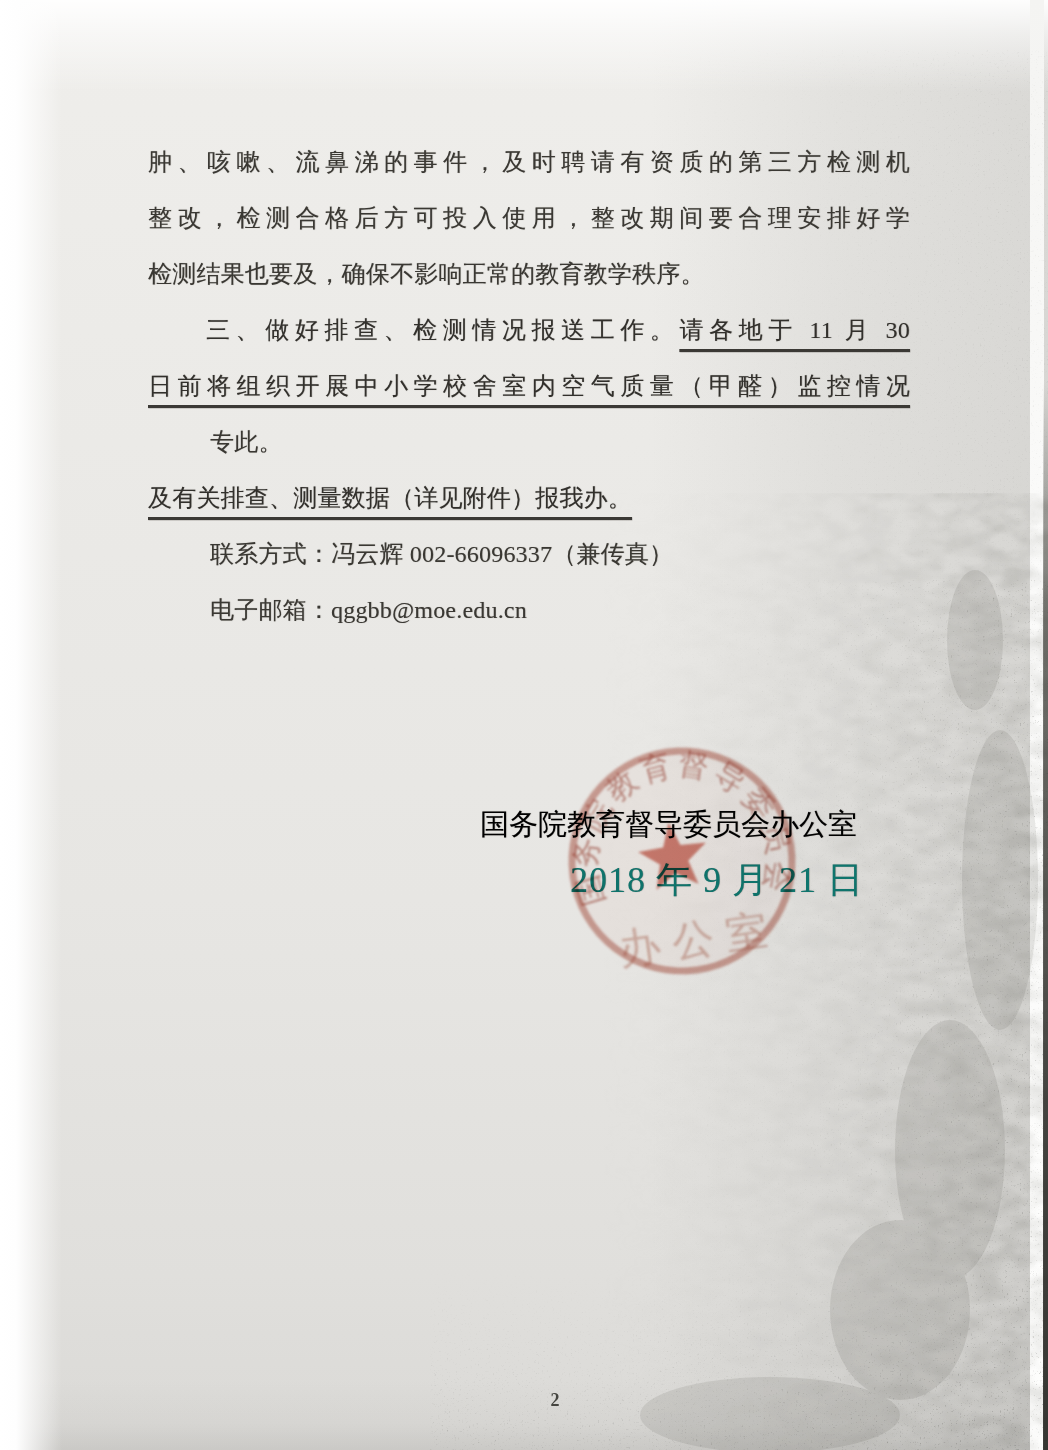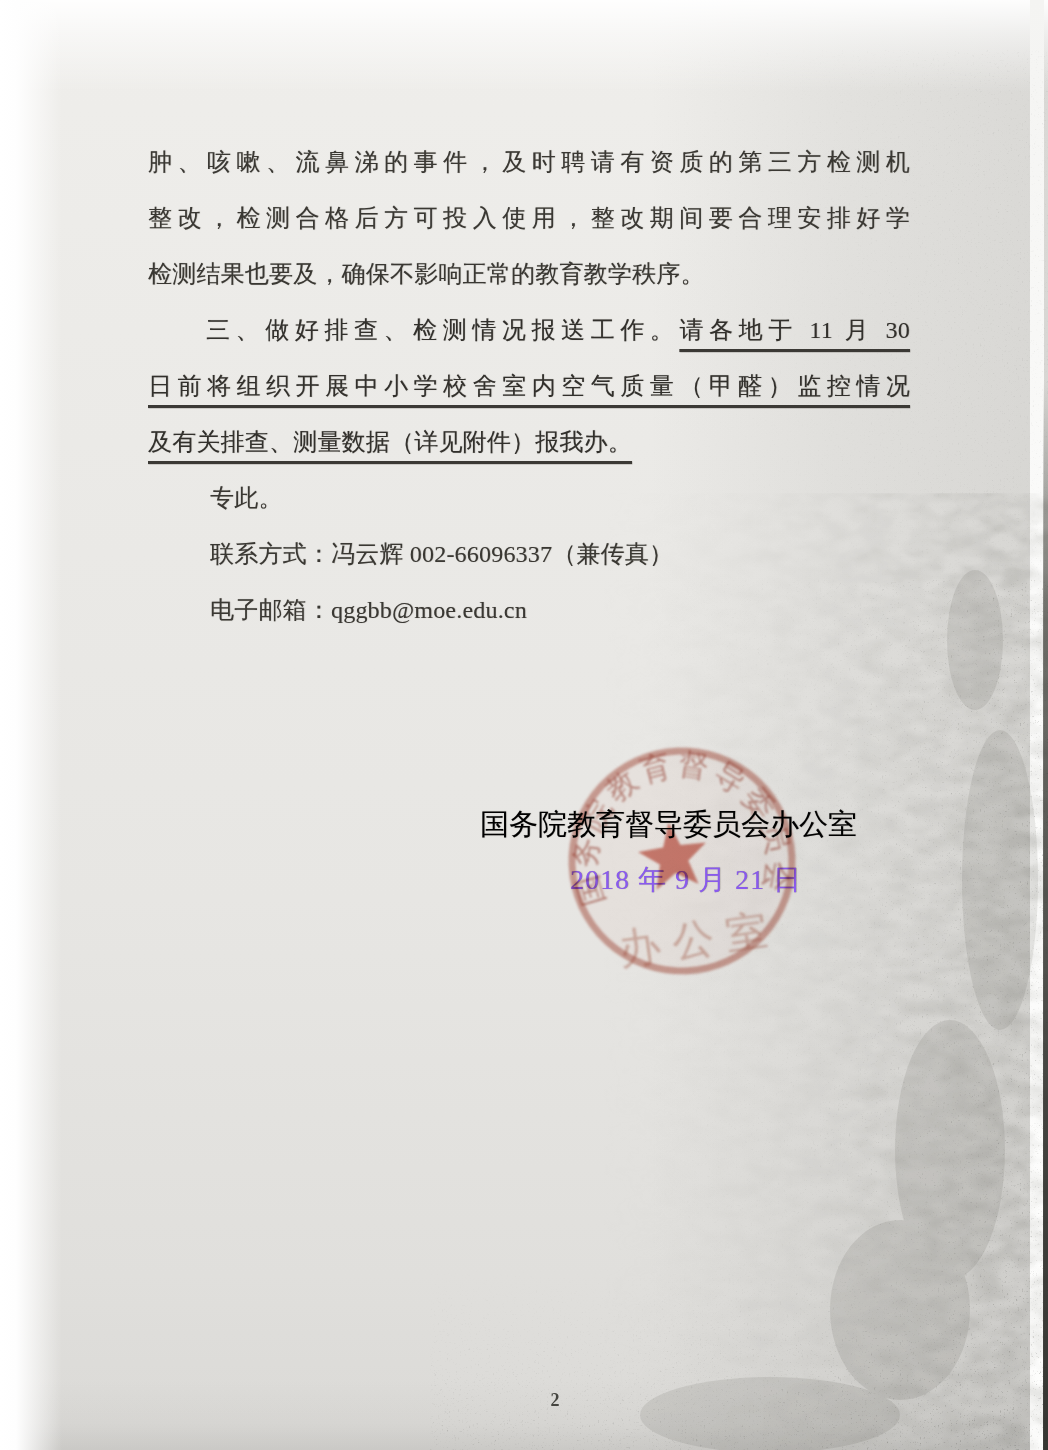--- a/index.html
+++ b/index.html
@@ -43,21 +43,21 @@
   .u{text-decoration:underline;text-decoration-thickness:2.6px;text-underline-offset:11px;text-decoration-color:#3b3935;}
   .ind{text-indent:58px;}
   .pad{padding-left:62px;}
   .sig-line{
     position:absolute;left:480px;top:798px;width:420px;
     font-size:29px;line-height:52px;color:#000000;white-space:nowrap;
     text-shadow:.4px .4px .8px rgba(62,58,52,.45);
   }
   .date-line{
     position:absolute;left:570px;top:856px;width:300px;
-    font-size:28px;line-height:48px;color:#8b5cf6;white-space:nowrap;
+    font-size:36px;line-height:48px;color:#0f766e;white-space:nowrap;
     letter-spacing:1px;
     text-shadow:.4px .4px .8px rgba(62,58,52,.45);
   }
   .page-num{
     position:absolute;left:540px;top:1390px;width:30px;
     font-size:18px;font-weight:bold;color:#454540;text-align:center;
   }
   
   .seal{
     position:absolute;left:552px;top:731px;width:260px;height:260px;
@@ -77,23 +77,23 @@
   <div class="paper"></div>
   <div class="white-strip"></div>
 
   <div class="text-block">
     <div class="tline j">肿、咳嗽、流鼻涕的事件，及时聘请有资质的第三方检测机</div>
     <div class="tline j">整改，检测合格后方可投入使用，整改期间要合理安排好学</div>
     <div class="tline">检测结果也要及，确保不影响正常的教育教学秩序。</div>
 
     <div class="tline j ind"><span class="b">三、做好排查、检测情况报送工作。</span><span class="b u">请各地于 11 月 30</span></div>
     <div class="tline j"><span class="b u">日前将组织开展中小学校舍室内空气质量（甲醛）监控情况</span></div>
+    <div class="tline pad">专此。</div>
+
     <div class="tline"><span class="b u">及有关排查、测量数据（详见附件）报我办。</span></div>
-
-    <div class="tline pad">专此。</div>
     <div class="tline pad">联系方式：冯云辉 002-66096337（兼传真）</div>
     <div class="tline pad">电子邮箱：qggbb@moe.edu.cn</div>
   </div>
 
   <div class="sig-line">国务院教育督导委员会办公室</div>
   <div class="date-line">2018 年 9 月 21 日</div>
 
   <svg class="seal" viewBox="0 0 260 260" aria-hidden="true">
     <defs>
       <path id="arcPath" d="M 49.2 159.4 A 86 86 0 1 1 210.8 159.4" fill="none"></path>

